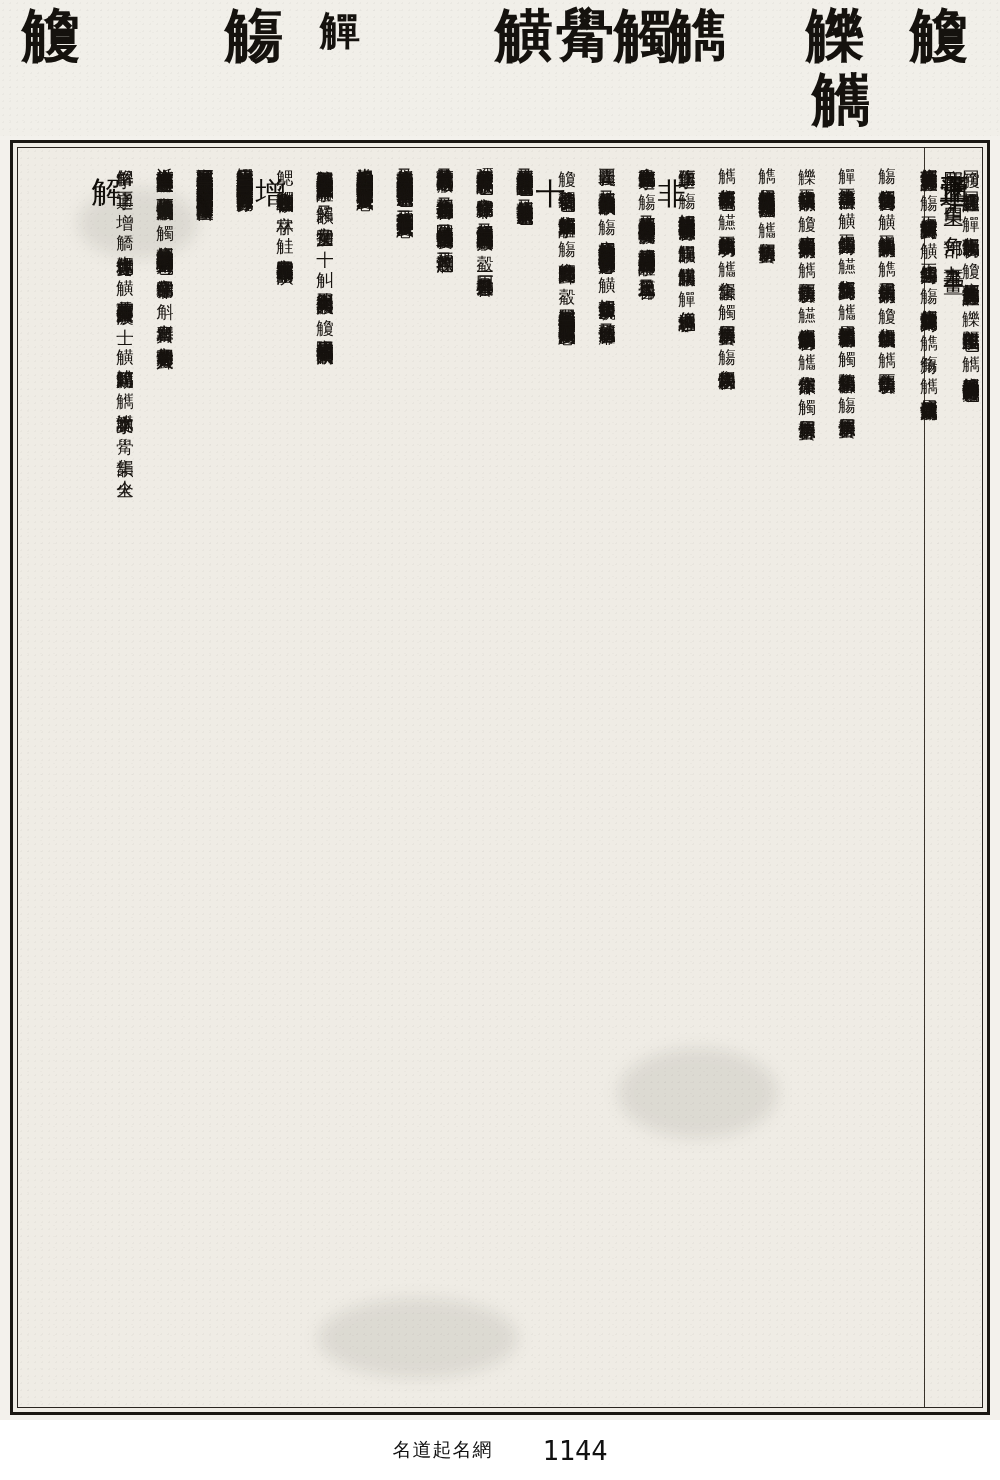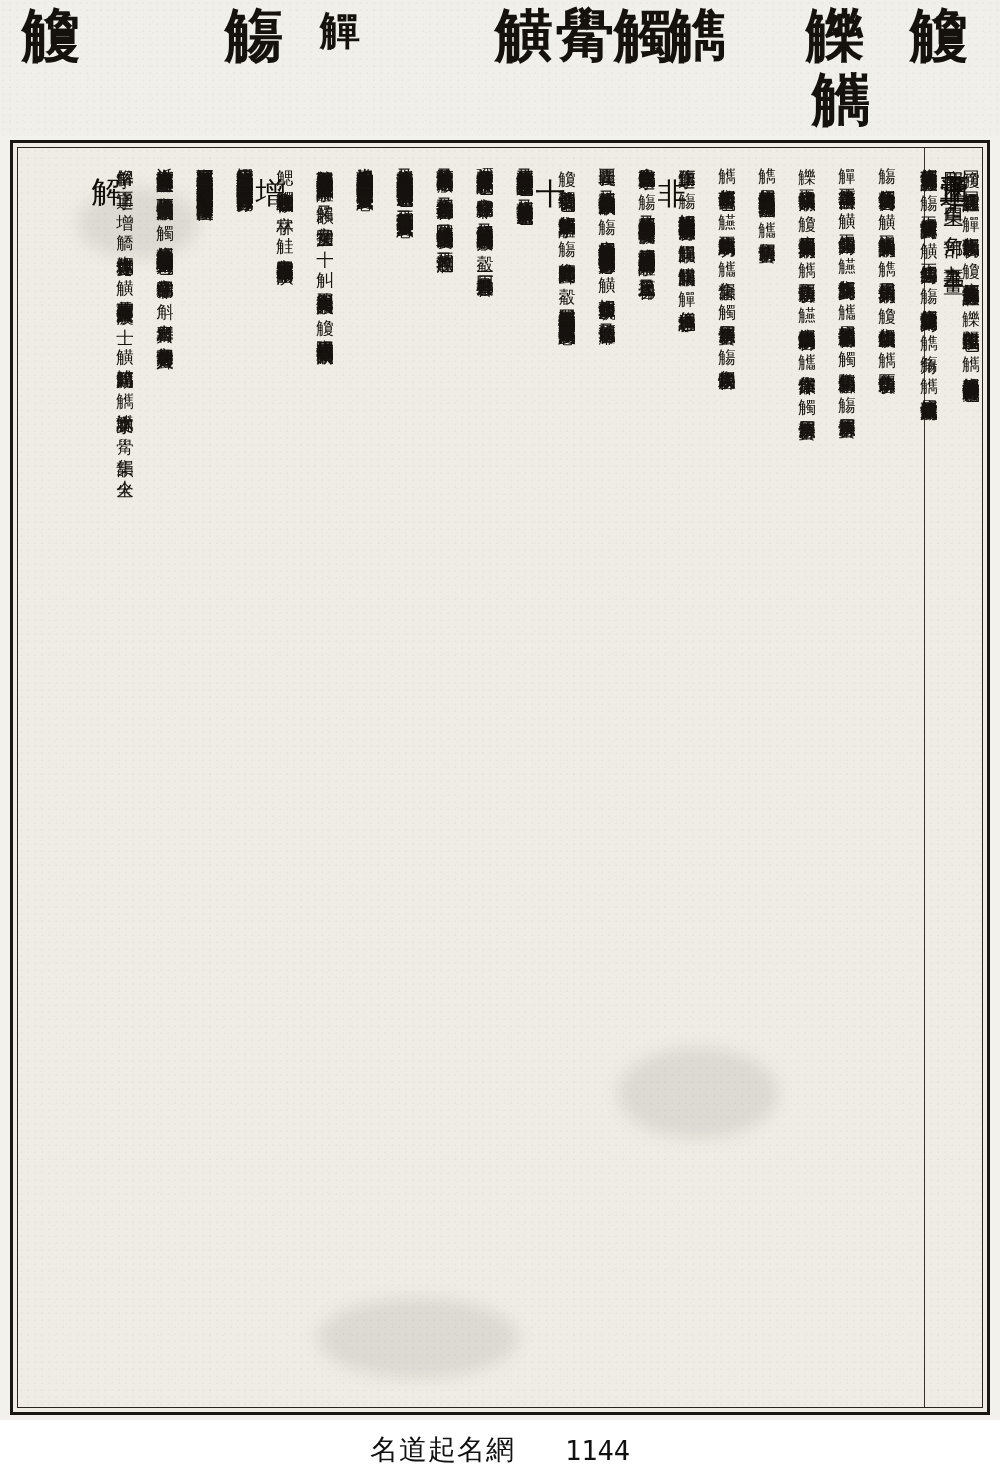--- a/index.html
+++ b/index.html
@@ -138,21 +138,21 @@
     gap: 26px;
   }
   .footer .url {
     font-family: "DejaVu Sans Mono", monospace;
     font-size: 27px;
     color: #111111;
     letter-spacing: 0.5px;
   }
   .footer .site {
     font-family: Liberation Sans, sans-serif;
-    font-size: 28px;
+    font-size: 19px;
     color: #111111;
     letter-spacing: 1px;
   }
   .footer .pageno {
     font-family: "DejaVu Sans Mono", monospace;
     font-size: 27px;
     color: #111111;
     margin-left: 24px;
   }
   

